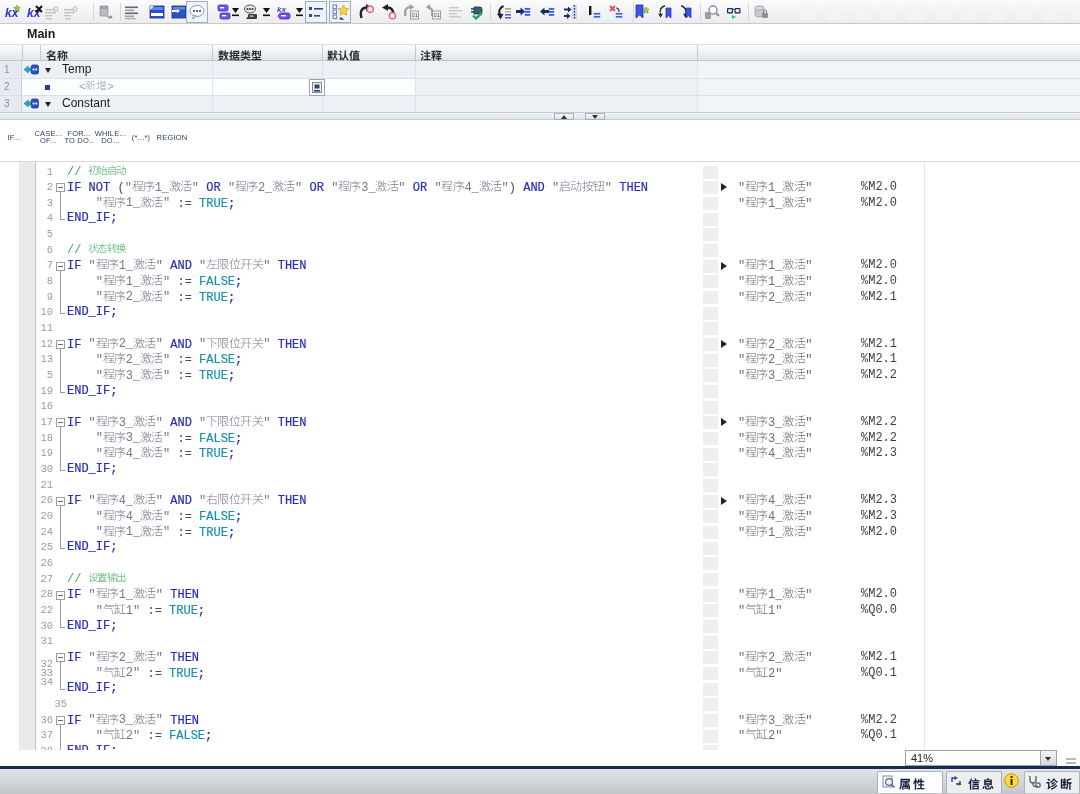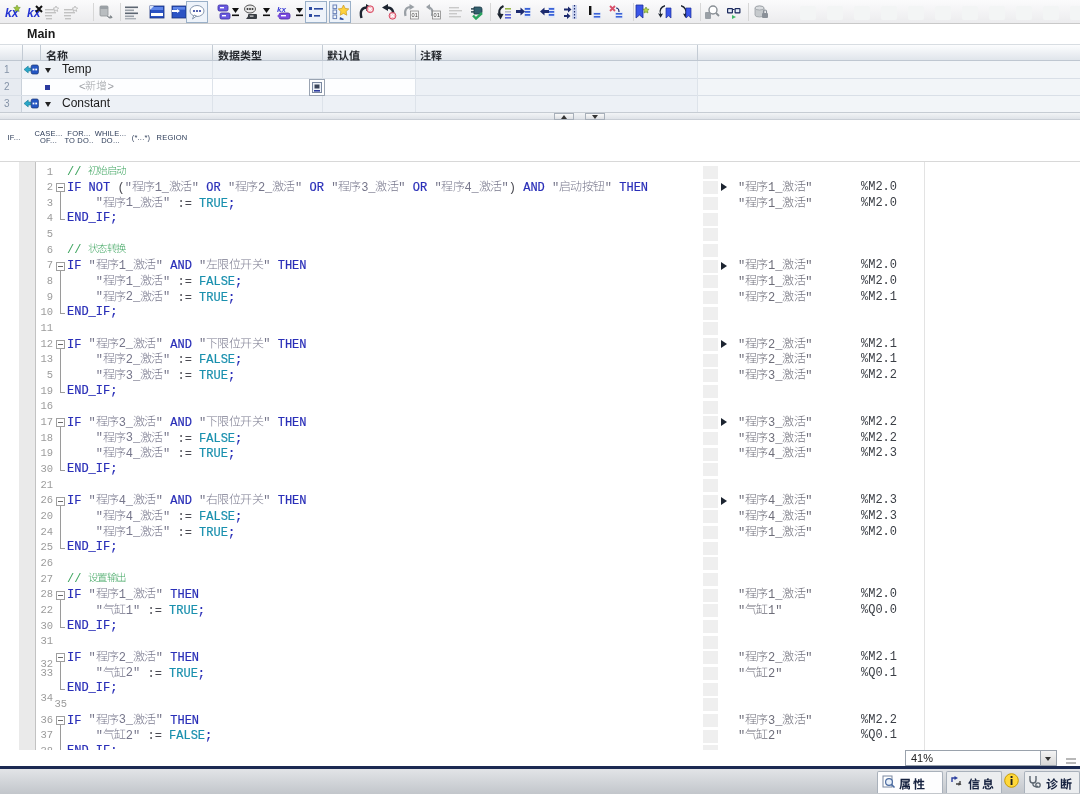--- a/index.html
+++ b/index.html
@@ -616,21 +616,21 @@
           <use href="#g6"></use>
         </svg><svg class="cj" viewBox="0 0 1000 1000">
           <use href="#g7"></use>
         </svg>"</span><span style="color:#2a2fb8;-webkit-text-stroke:0.2px currentColor;">&nbsp;THEN</span></div>
     <div class="a num" style="left:36px;top:503.78px">33</div>
     <div class="a mono" style="left:67px;top:503.78px"><span>&nbsp;&nbsp;&nbsp;&nbsp;</span><span style="color:#75758a;">"<svg class="cj" viewBox="0 0 1000 1000">
           <use href="#g25"></use>
         </svg><svg class="cj" viewBox="0 0 1000 1000">
           <use href="#g26"></use>
         </svg>2"</span><span style="color:#4a4a52;">&nbsp;:=&nbsp;</span><span style="color:#1a90ae;-webkit-text-stroke:0.2px currentColor;">TRUE</span><span style="color:#2a2fb8;-webkit-text-stroke:0.2px currentColor;">;</span></div>
-    <div class="a num" style="left:36px;top:529px">34</div>
+    <div class="a num" style="left:36px;top:513px">34</div>
     <div class="a mono" style="left:67px;top:519.44px"><span style="color:#2a2fb8;-webkit-text-stroke:0.2px currentColor;">END_IF;</span></div>
     <div class="a num" style="left:50px;top:535.11px">35</div>
     <div class="a num" style="left:36px;top:550.77px">36</div>
     <div class="a mono" style="left:67px;top:550.77px"><span style="color:#2a2fb8;-webkit-text-stroke:0.2px currentColor;">IF&nbsp;</span><span style="color:#75758a;">"<svg class="cj" viewBox="0 0 1000 1000">
           <use href="#g4"></use>
         </svg><svg class="cj" viewBox="0 0 1000 1000">
           <use href="#g5"></use>
         </svg>3_<svg class="cj" viewBox="0 0 1000 1000">
           <use href="#g6"></use>
         </svg><svg class="cj" viewBox="0 0 1000 1000">

